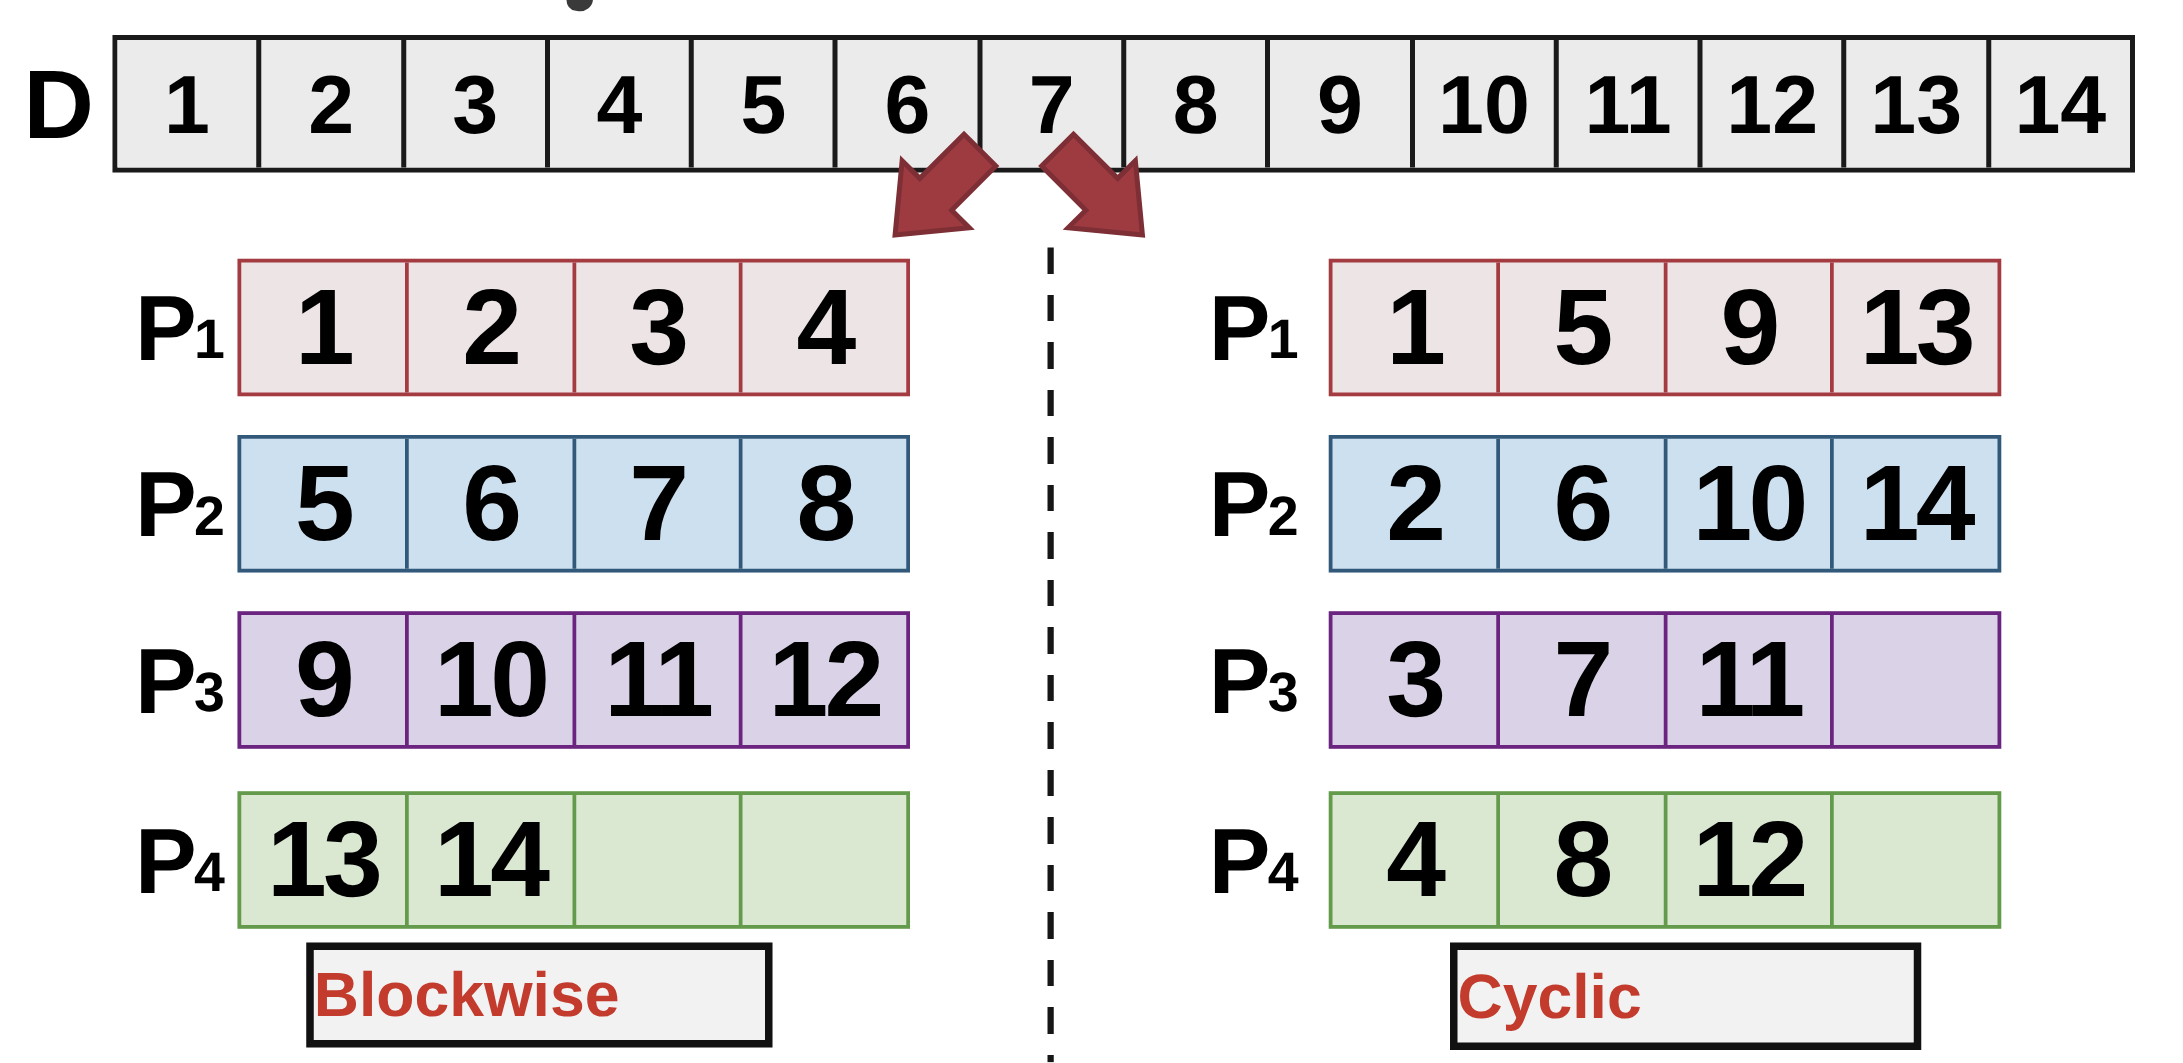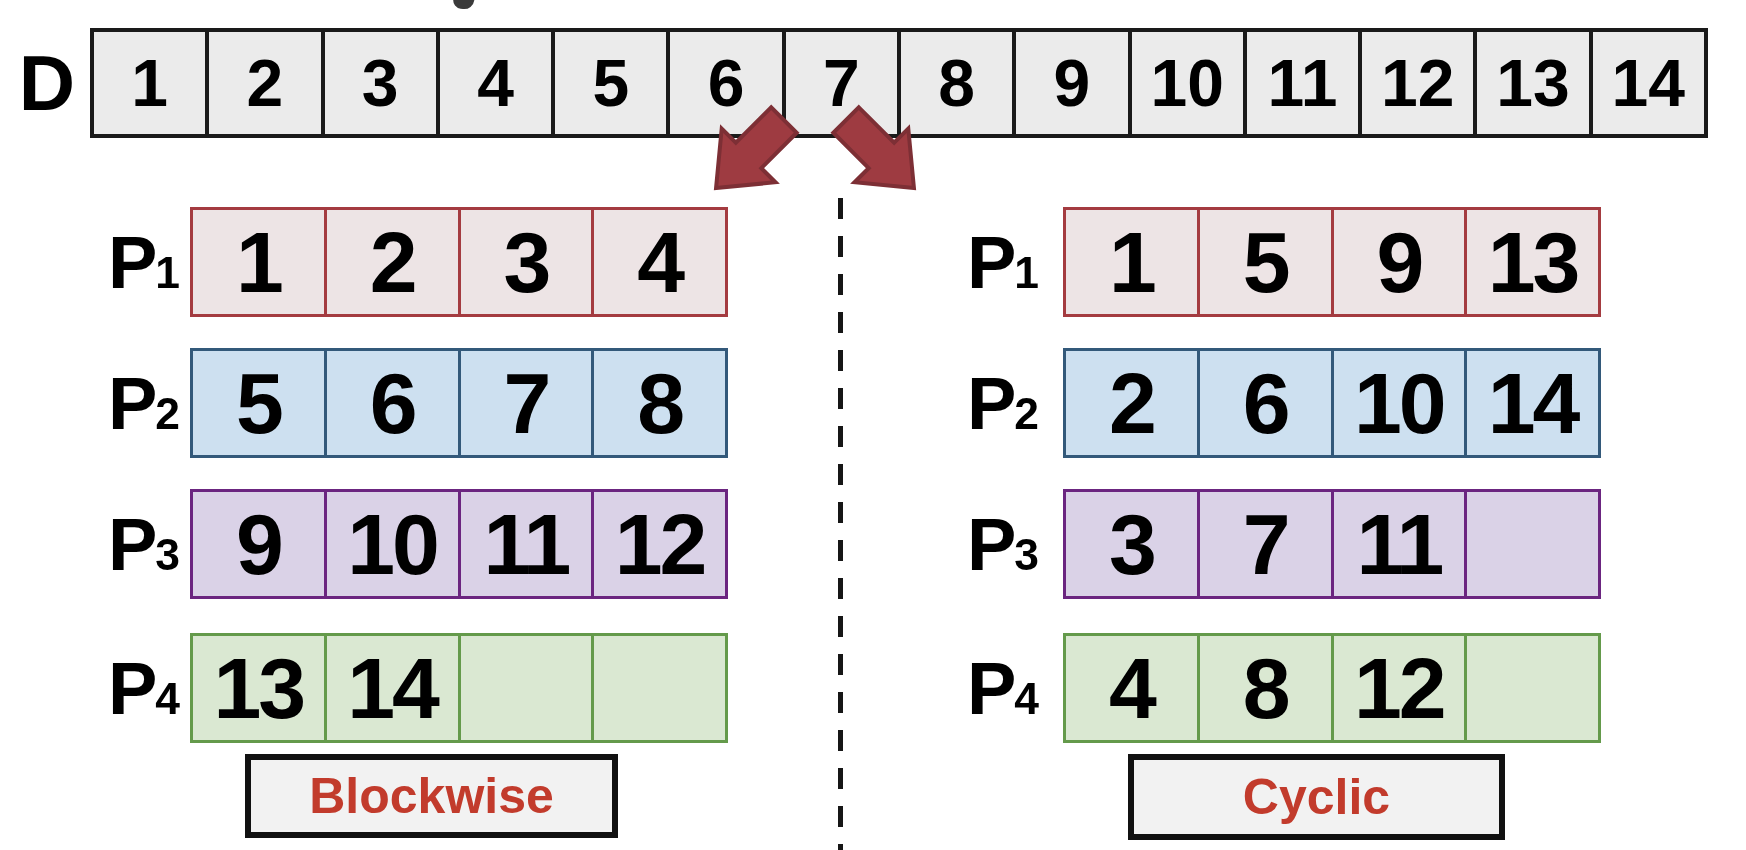--- a/index.html
+++ b/index.html
@@ -43,24 +43,24 @@
   .row-p1 .cell + .cell{border-left:3px solid var(--p1-border);}
   .row-p2{background:var(--p2-fill);border:3px solid var(--p2-border);}
   .row-p2 .cell + .cell{border-left:3px solid var(--p2-border);}
   .row-p3{background:var(--p3-fill);border:3px solid var(--p3-border);}
   .row-p3 .cell + .cell{border-left:3px solid var(--p3-border);}
   .row-p4{background:var(--p4-fill);border:3px solid var(--p4-border);}
   .row-p4 .cell + .cell{border-left:3px solid var(--p4-border);}
   .top-1{top:207px;} .top-2{top:348px;} .top-3{top:489px;} .top-4{top:633px;}
   
   .caption{position:absolute;box-sizing:border-box;border:6px solid var(--caption-border);
-    background:var(--caption-fill);display:flex;align-items:center;justify-content:center;}
+    background:var(--caption-fill);display:flex;align-items:center;justify-content:flex-start;}
   .caption span{font-size:50px;color:var(--caption-text);}
   .caption-blockwise{left:245px;top:754px;width:373px;height:84px;}
-  .caption-cyclic{left:1128px;top:754px;width:377px;height:86px;}
+  .caption-cyclic{left:1160px;top:754px;width:377px;height:86px;}
 </style>
 </head>
 <body>
 
 <div class="canvas">
 
   <div class="remnant"></div>
 
   <div class="d-label">D</div>
 

